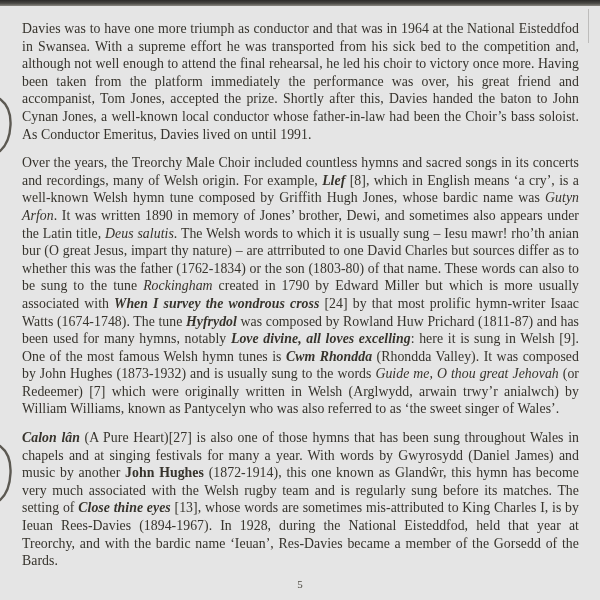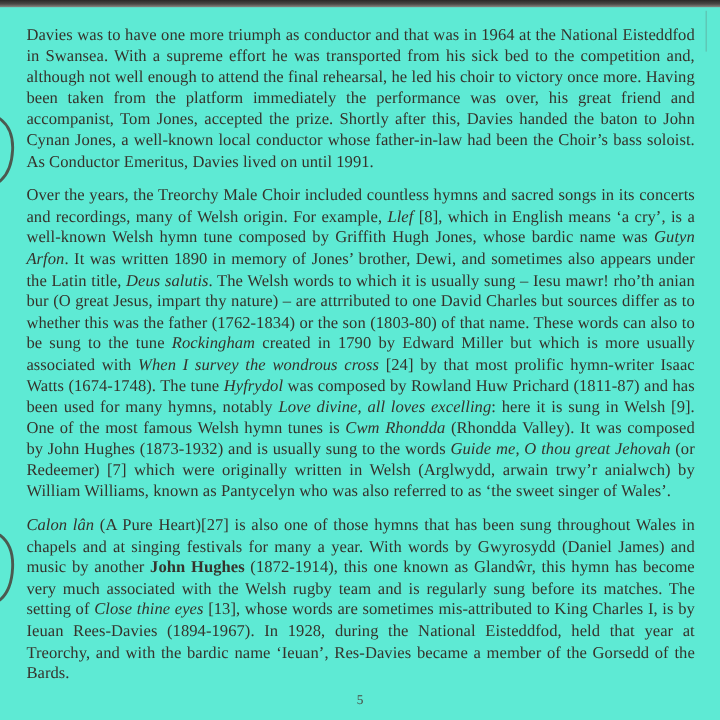--- a/index.html
+++ b/index.html
@@ -32,21 +32,21 @@
     top: 20px;
     text-align: justify;
     font-size: 13.8px;
     line-height: 17.6px;
     letter-spacing: 0.05px;
   }
   .para { margin: 0 0 11px 0; }
   .seg-normal { font-style: normal; font-weight: normal; }
   .seg-italic { font-style: italic; }
   .seg-bold { font-weight: bold; font-family: Liberation Serif, serif; }
-  .seg-bolditalic { font-weight: normal; font-style: italic; }
+  .seg-bolditalic { font-weight: bold; font-style: italic; }
   .page-number {
     position: absolute;
     left: 0; right: 0;
     top: 578px;
     text-align: center;
     font-size: 11px;
     color: #4a473f;
   }
   .staple { position: absolute; left: -1px; }
   .staple-top { top: 96px; }
@@ -54,21 +54,21 @@
   .scan-line {
     position: absolute;
     top: 9px; right: 11px;
     width: 1px; height: 34px;
     background: rgba(96, 94, 88, 0.30);
   }
 </style>
 </head>
 <body>
 
-<div class="page" style="background: #5eead4; color: rgb(54, 51, 44);">
+<div class="page" style="background: #e5e5e5; color: rgb(54, 51, 44);">
   <div class="top-edge"></div>
 
   <svg class="staple staple-top" width="16" height="58" viewBox="0 0 16 58">
     <path d="M1,3 C 9,9 12,18 11.5,29 C 11,40 8,49 1,55" fill="none" stroke="#49463e" stroke-width="2.4" stroke-linecap="round" opacity="0.88"></path>
   </svg>
 
   <svg class="staple staple-bottom" width="16" height="62" viewBox="0 0 16 62">
     <path d="M1,4 C 9,10 12,20 11.5,31 C 11,43 8,52 1,58" fill="none" stroke="#49463e" stroke-width="2.4" stroke-linecap="round" opacity="0.88"></path>
   </svg>
 

